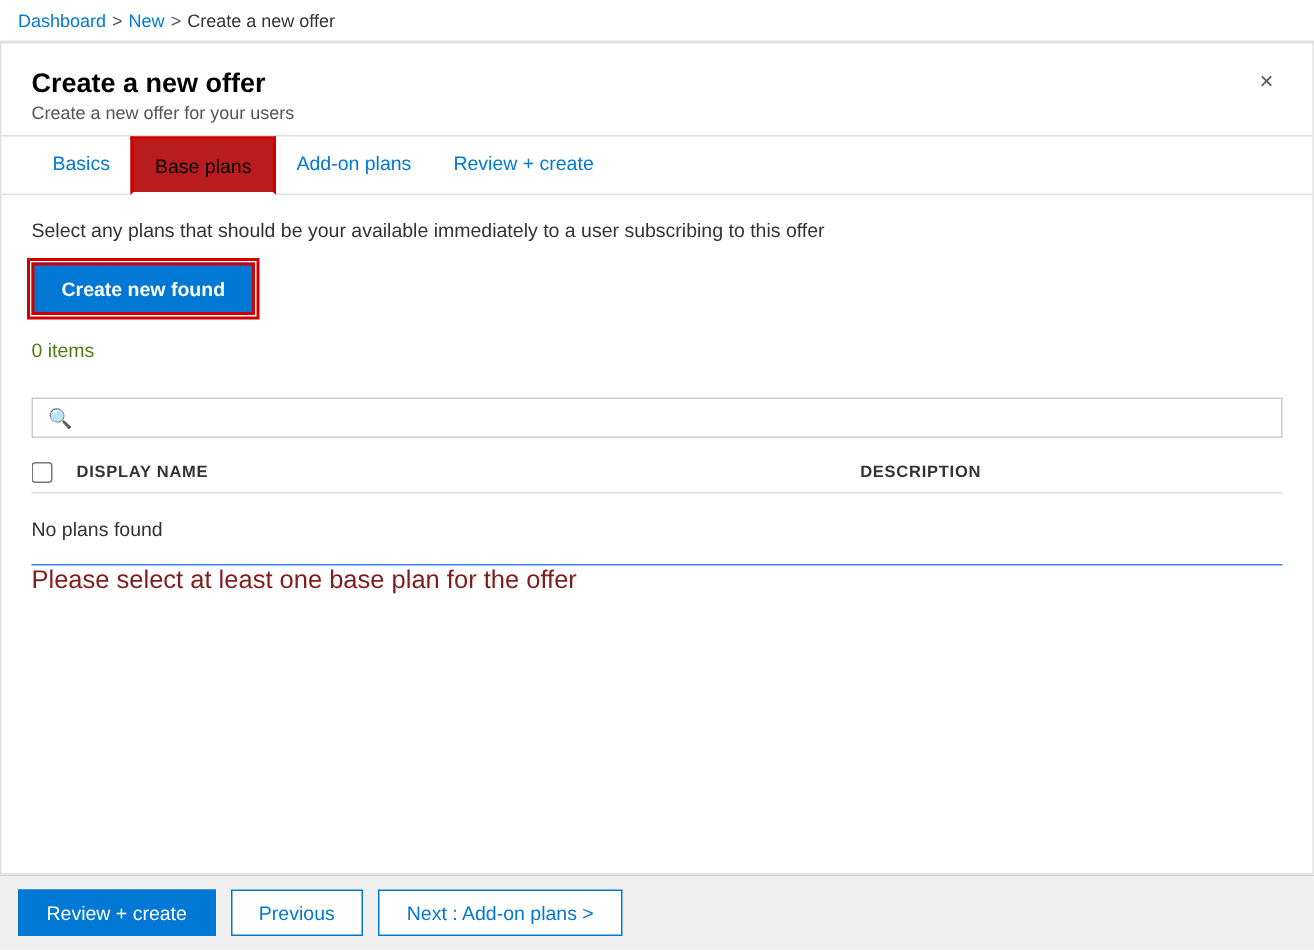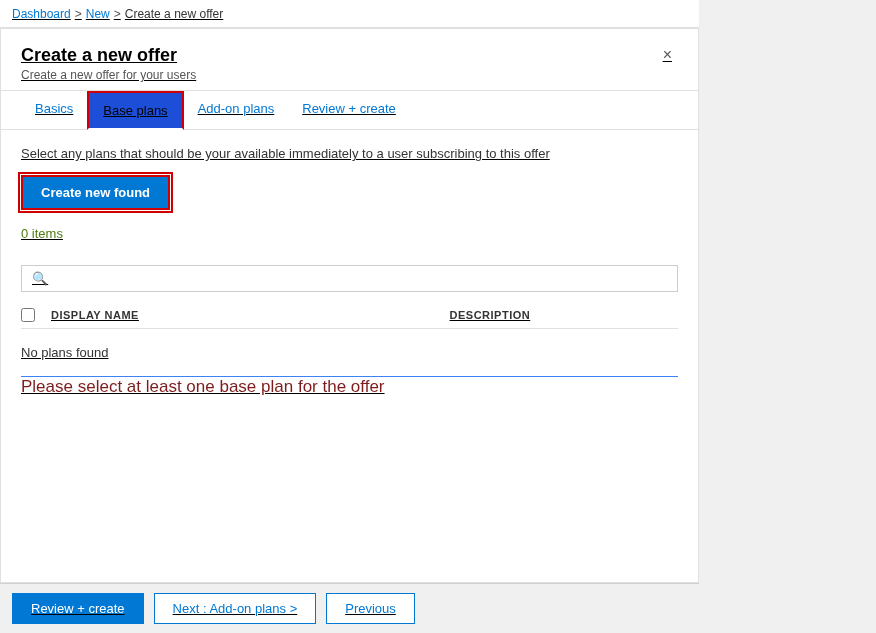--- a/index.html
+++ b/index.html
@@ -5,26 +5,25 @@
     * { box-sizing: border-box; margin: 0; padding: 0; }
     body {
       font-family: 'Segoe UI', Arial, sans-serif;
       font-size: 13px;
       background: #f0f0f0;
       width: 876px;
       height: 633px;
       overflow: hidden;
     }
     .page-container {
-      width: 699px;
+      width: 876px;
       height: 633px;
       display: flex;
       flex-direction: column;
       background: #f0f0f0;
-      text-decoration: underline;
     }
     
     .breadcrumb-bar {
       background: #fff;
       padding: 4px 12px;
       border-bottom: 1px solid #e0e0e0;
       display: flex;
       align-items: center;
       gap: 4px;
       height: 28px;
@@ -92,21 +91,21 @@
       color: #0078d4;
       border-bottom: 2px solid transparent;
       margin-bottom: -1px;
     }
     .tab-item.active {
       color: #000;
       border: 2px solid #d00000;
       border-bottom: 2px solid #fff;
       margin-bottom: -1px;
       font-weight: 500;
-      background: #1d4ed8;
+      background: #b91c1c;
     }
     
     .content-area {
       padding: 16px 20px;
       flex: 1;
       overflow-y: auto;
     }
     .content-description {
       font-size: 13px;
       color: #333;
@@ -270,16 +269,16 @@
       </div>
 
       <div class="no-plans">No plans found</div>
 
       <div class="error-message">Please select at least one base plan for the offer</div>
     </div>
   </div>
 
   <div class="footer-bar">
     <button class="btn-primary">Review + create</button>
+    <button class="btn-secondary">Previous</button>
     <button class="btn-secondary">Next : Add-on plans &gt;</button>
-    <button class="btn-secondary">Previous</button>
   </div>
 </div>
 
 </body></html>

